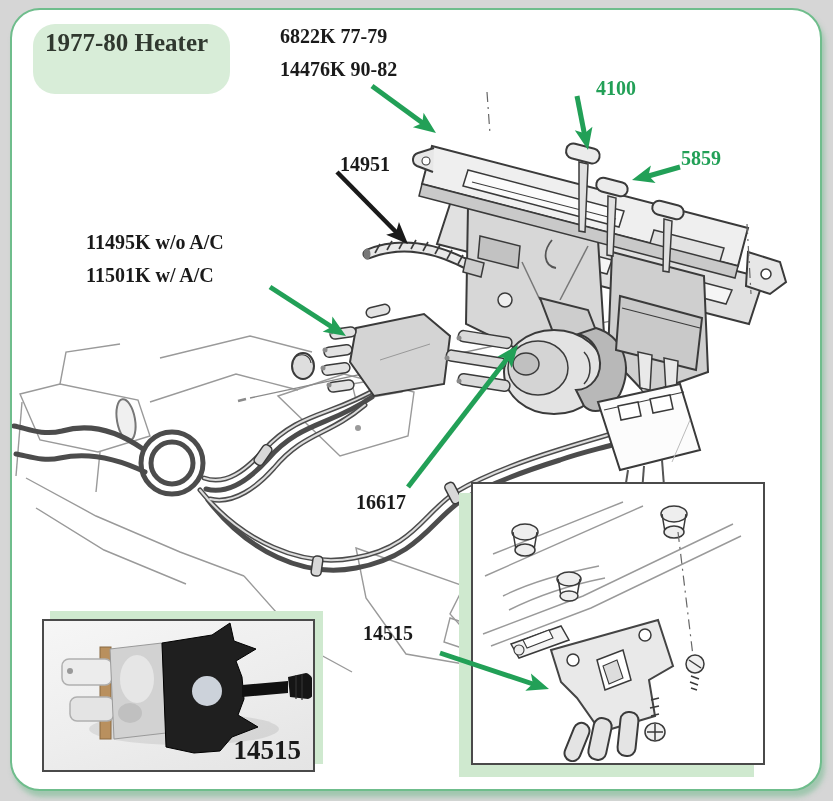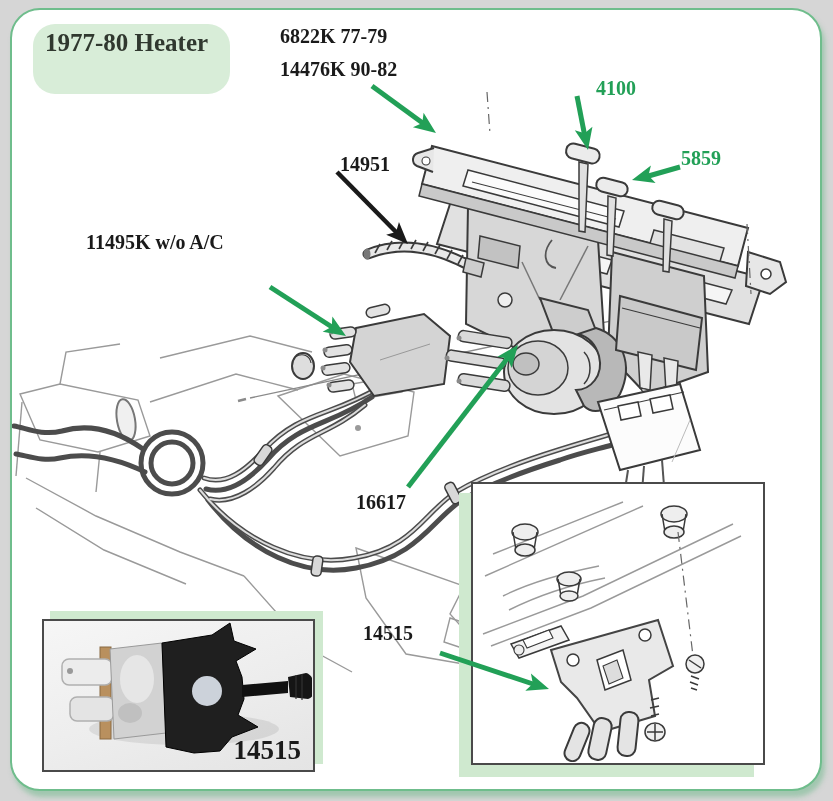--- a/index.html
+++ b/index.html
@@ -325,20 +325,21 @@
 
   <div class="lbl" style="left:280px;top:20px;">
     <div>6822K 77-79</div>
     <div>14476K 90-82</div>
   </div>
 
   <div class="lbl" style="left:300px;top:148px;margin-left:40px;">14951</div>
 
   <div class="lbl" style="left:74px;top:226px;margin-left:12px;">
     <div>11495K w/o A/C</div>
+    <div>11501K w/ A/C</div>
   </div>
 
   <div class="lbl green" style="left:548px;top:72px;margin-left:48px;">4100</div>
 
   <div class="lbl green" style="left:681px;top:142px;">5859</div>
 
   <div class="lbl" style="left:356px;top:486px;">16617</div>
 
   <div class="lbl" style="left:363px;top:617px;">14515</div>
 

